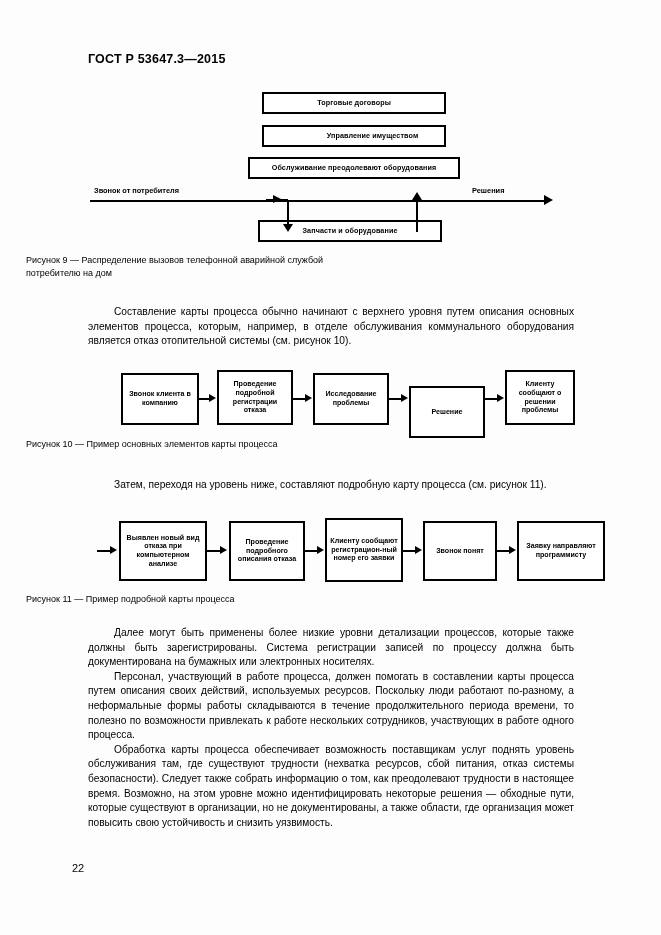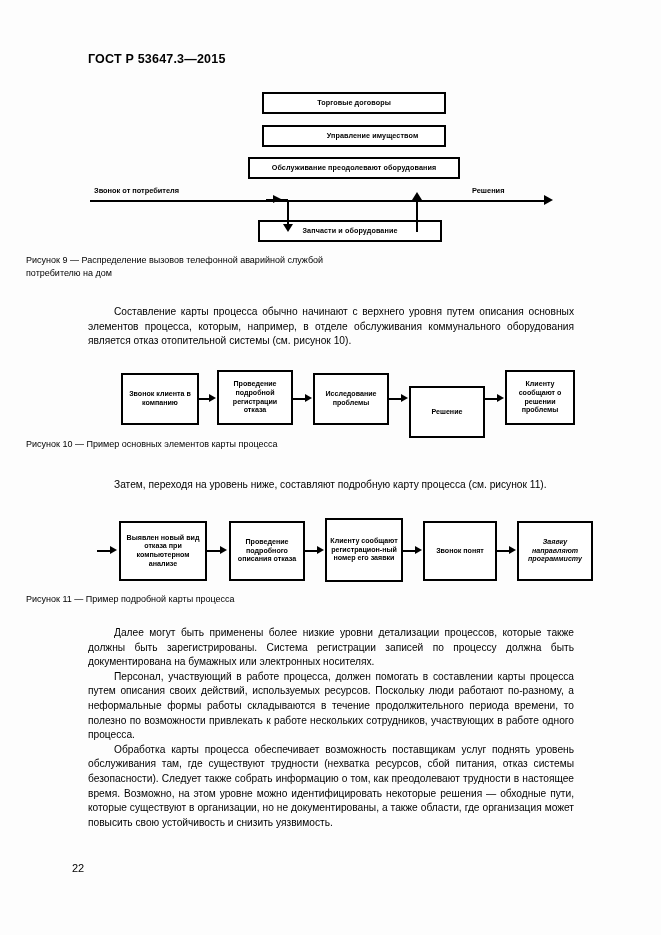--- a/index.html
+++ b/index.html
@@ -244,21 +244,21 @@
   .f10b1 { left: 104px; top: 1px;  width: 76px;  height: 55px; }
   .f10b2 { left: 200px; top: 4px;  width: 76px;  height: 52px; }
   .f10b3 { left: 296px; top: 4px;  width: 76px;  height: 52px; margin-top: 13px; }
   .f10b4 { left: 392px; top: 1px;  width: 70px;  height: 55px; }
 
   
   .f11b0 { left: 22px;  top: 4px;  width: 88px;  height: 60px; }
   .f11b1 { left: 132px; top: 4px;  width: 76px;  height: 60px; }
   .f11b2 { left: 228px; top: 1px;  width: 78px;  height: 64px; }
   .f11b3 { left: 326px; top: 4px;  width: 74px;  height: 60px; }
-  .f11b4 { left: 420px; top: 4px;  width: 76px;  height: 60px; font-style: italic; }
+  .f11b4 { left: 420px; top: 4px;  width: 88px;  height: 60px; }
 
   
   .page-number {
     position: absolute;
     left: 72px;
     top: 862px;
     font-size: 11px;
   }
 </style>
 </head>

